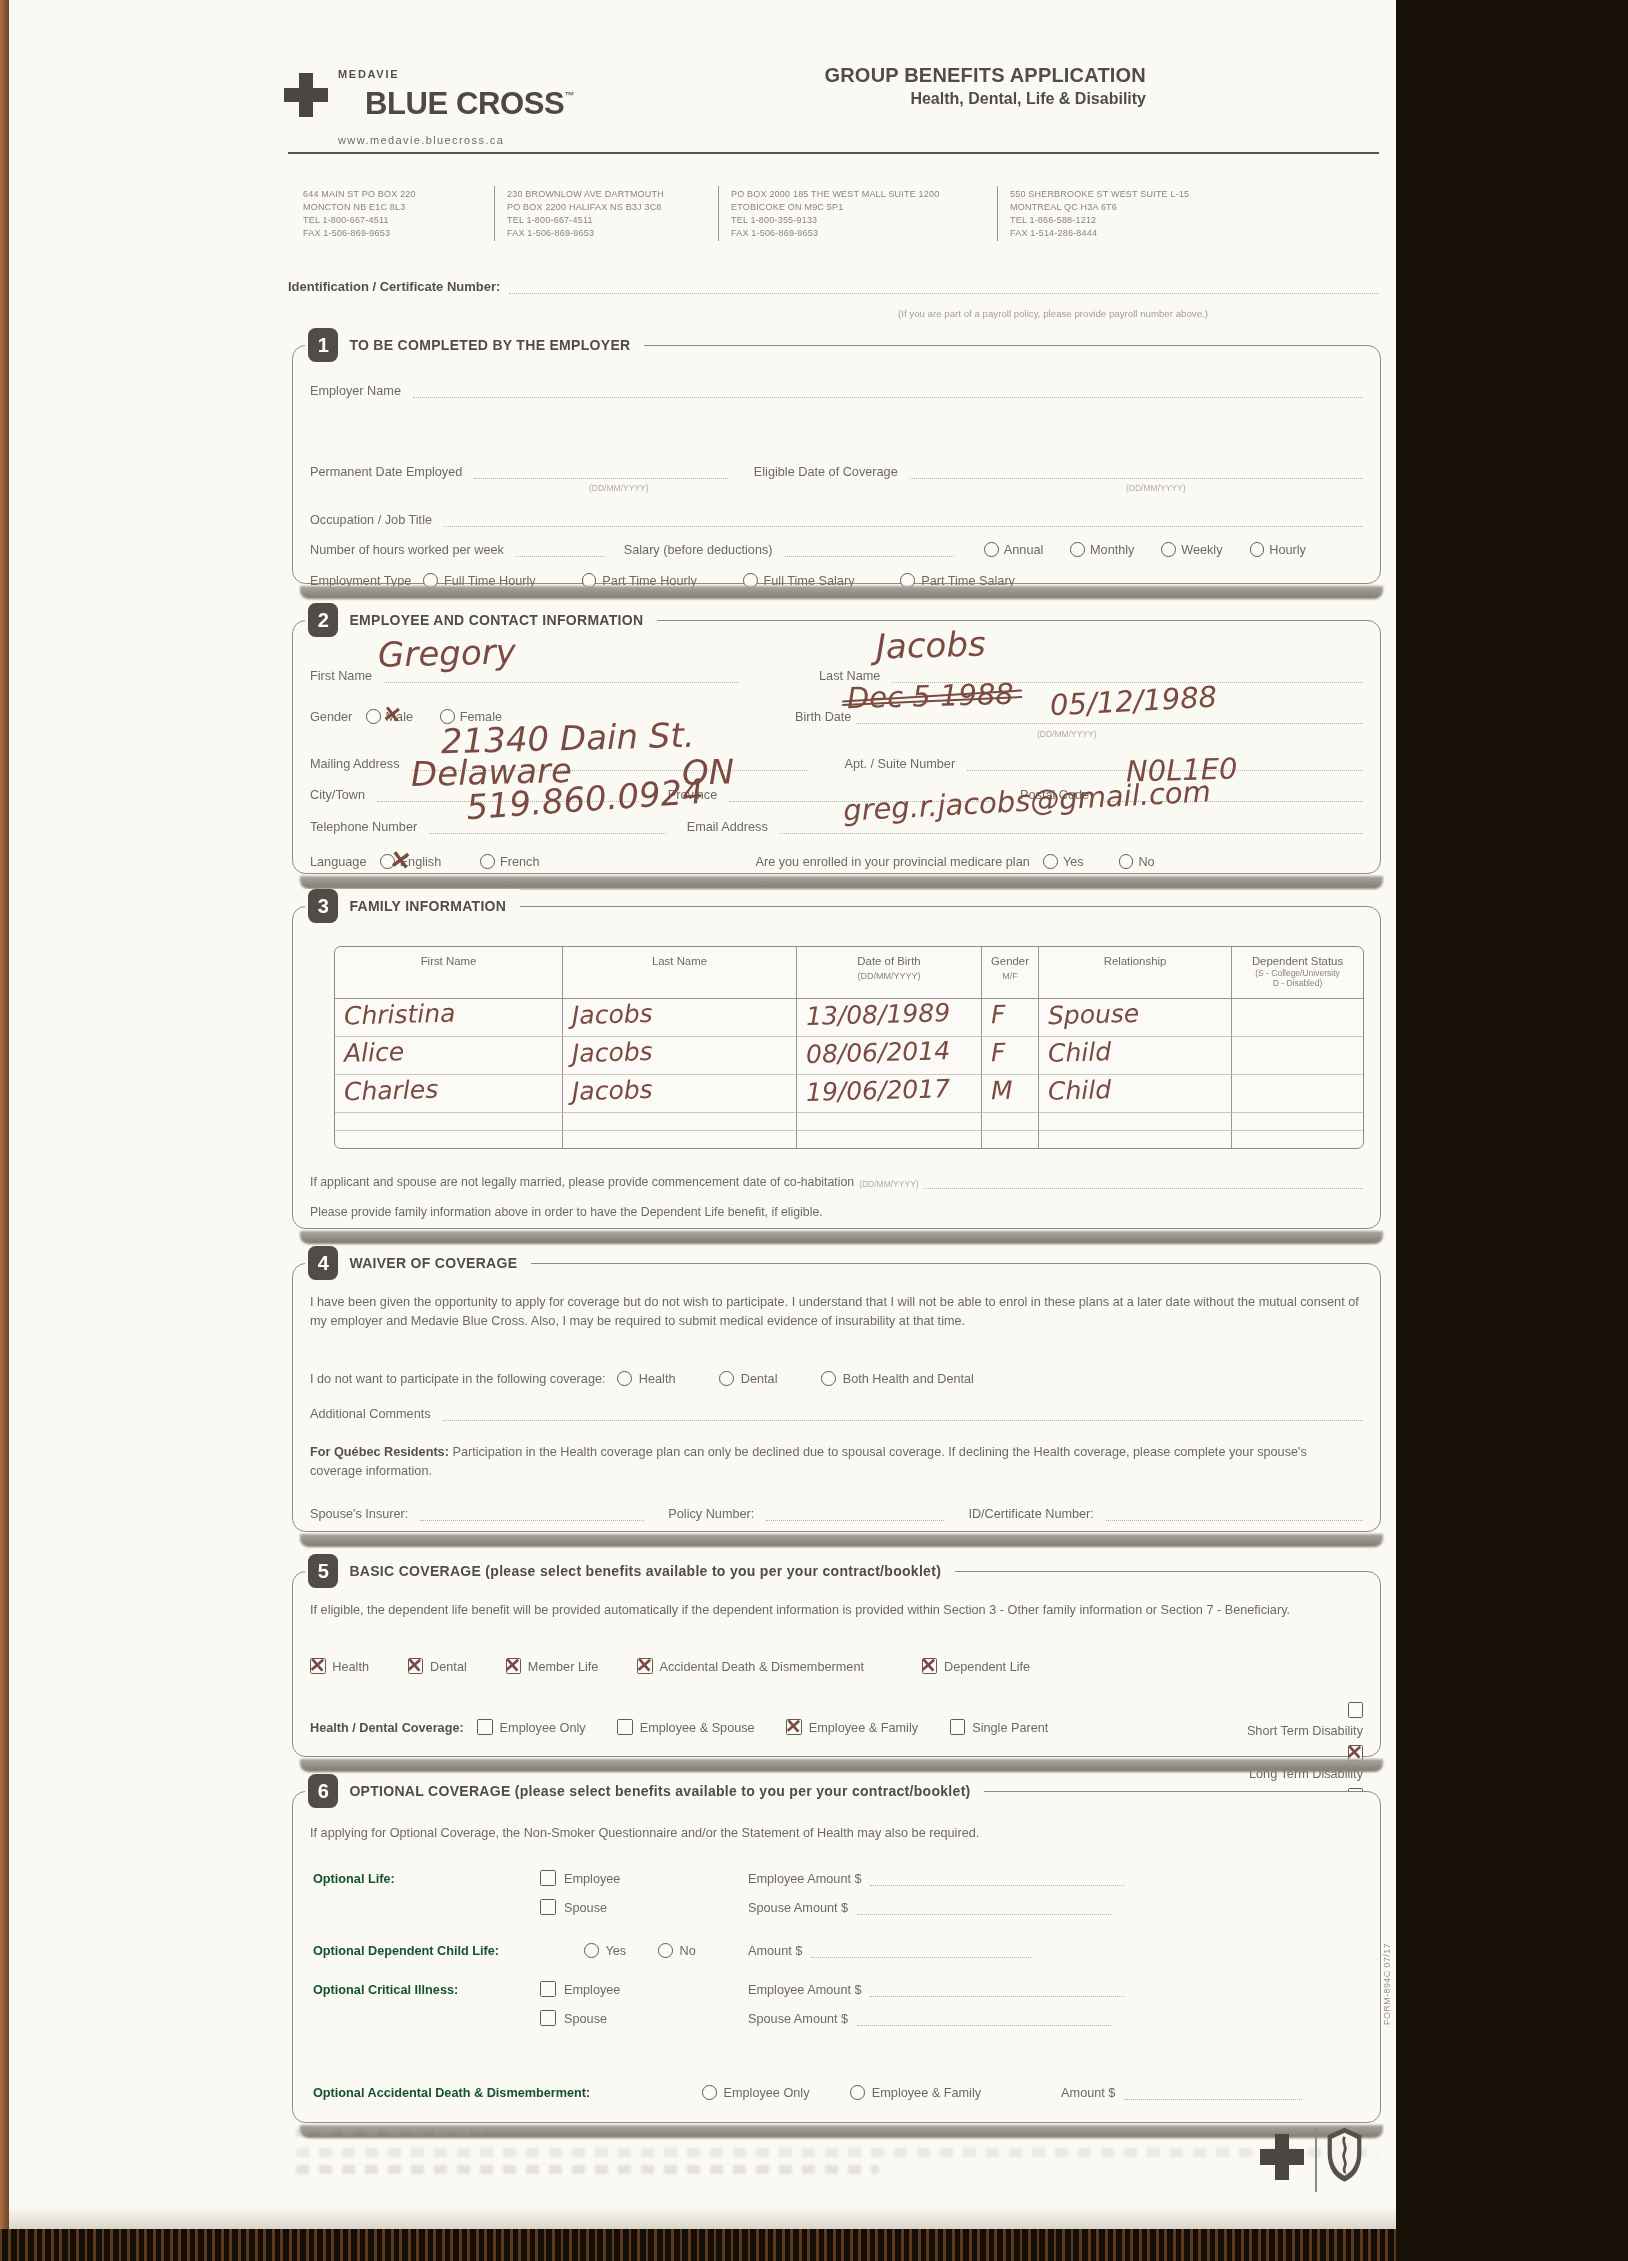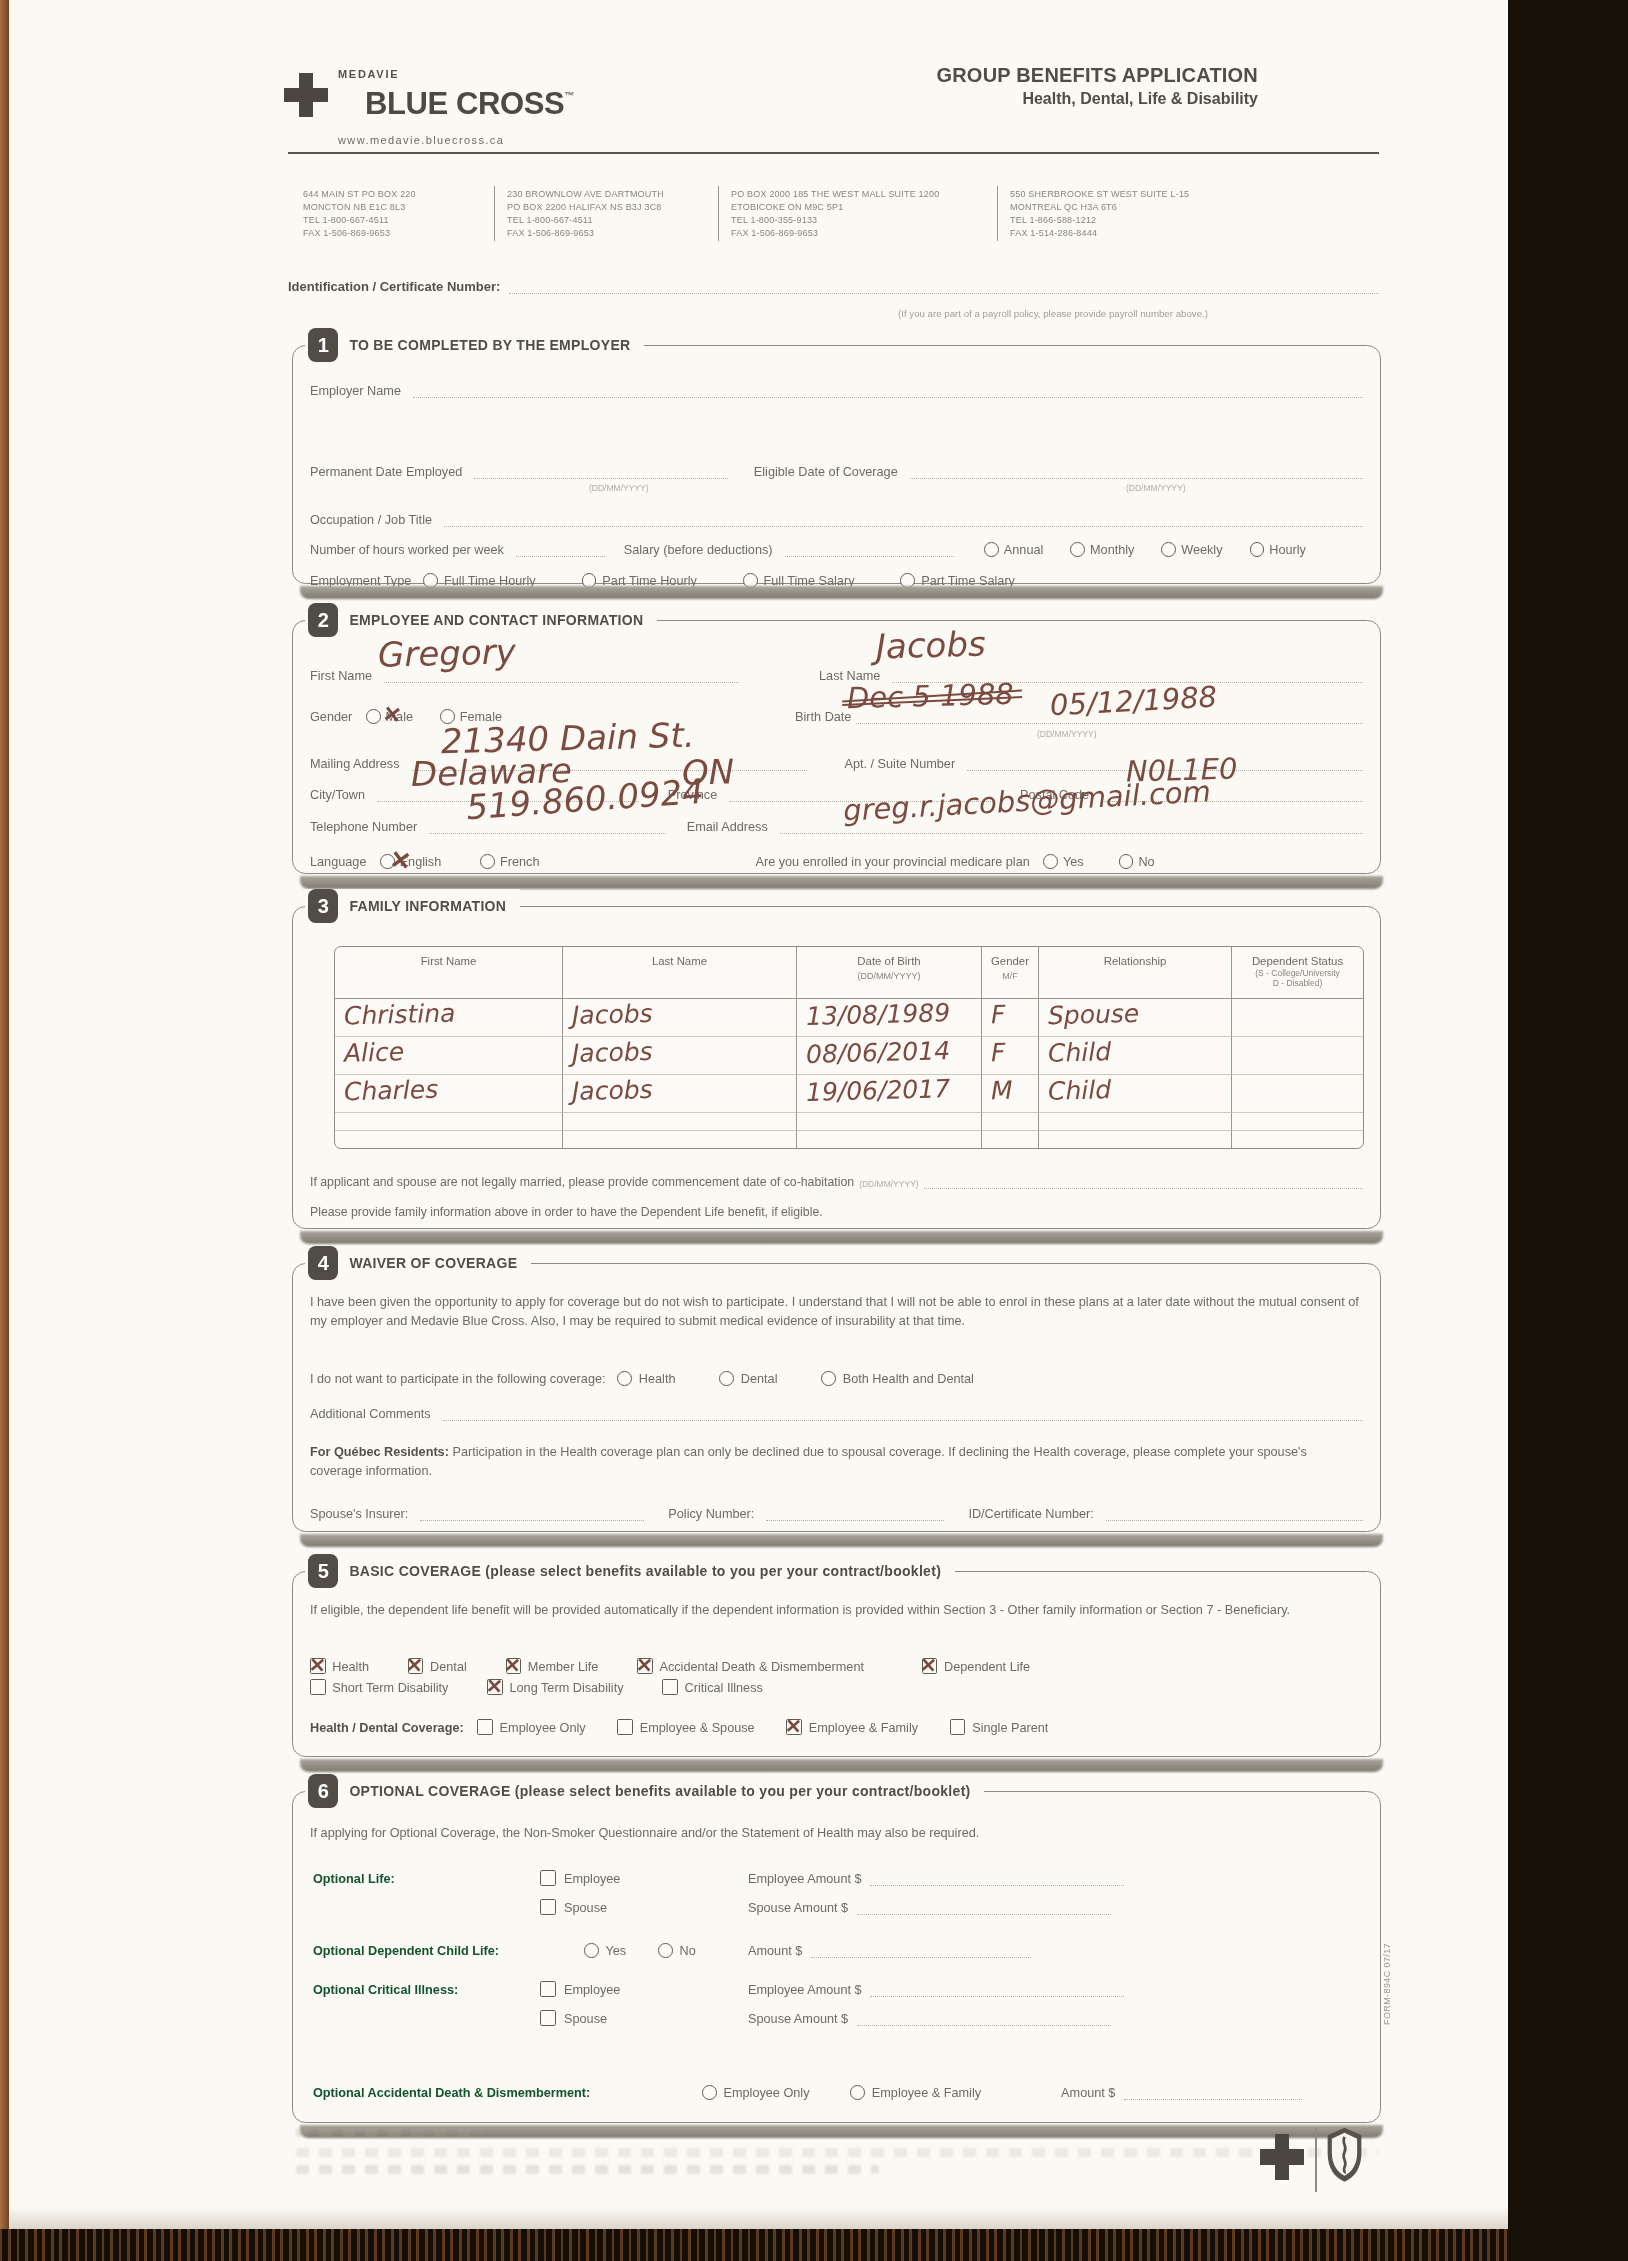--- a/index.html
+++ b/index.html
@@ -1,16 +1,16 @@
 <!DOCTYPE html>
 <html style="font-size:13.5px"><head>
 <meta charset="utf-8">
 <style>
   html,body{margin:0;padding:0;background:#171007;}
-  .scene{position:relative;width:1508px;height:2261px;background:#171007;overflow:hidden;
+  .scene{position:relative;width:1396px;height:2261px;background:#171007;overflow:hidden;
          font-family:"Liberation Sans",sans-serif;color:#5c5850;text-decoration:underline;}
   .paper{position:absolute;left:8.5px;top:0;width:1620px;height:2229px;background:#faf9f4;}
   .paper::after{content:"";position:absolute;left:0;bottom:0;width:100%;height:22px;
          background:linear-gradient(transparent,rgba(110,90,60,.22));}
   .edge-left{position:absolute;left:0;top:0;width:8.5px;height:2229px;
          background:linear-gradient(90deg,#ad6f42,#6f4526);}
   .bottom-band{position:absolute;left:0;top:2229px;width:1629px;height:32px;background:#150e06;}
   .bottom-band::before{content:"";position:absolute;inset:0;
          background:repeating-linear-gradient(90deg,rgba(150,94,50,.55) 0 2.5px,transparent 2.5px 8.5px);}
 
@@ -394,21 +394,21 @@
         <span class="lbl">Health</span>
       <span class="cb checked" style="margin-left:32px;"></span>
         <span class="lbl">Dental</span>
       <span class="cb checked" style="margin-left:32px;"></span>
         <span class="lbl">Member Life</span>
       <span class="cb checked" style="margin-left:32px;"></span>
         <span class="lbl">Accidental Death &amp; Dismemberment</span>
       <span class="cb checked" style="margin-left:51px;"></span>
         <span class="lbl">Dependent Life</span>
     </div>
-    <div class="row" style="top:107px;gap:6.8px;">
+    <div class="row" style="top:130px;gap:6.8px;flex-direction:column;">
       <span class="cb"></span>
         <span class="lbl">Short Term Disability</span>
       <span class="cb checked" style="margin-left:32px;"></span>
         <span class="lbl">Long Term Disability</span>
       <span class="cb" style="margin-left:32px;"></span>
         <span class="lbl">Critical Illness</span>
     </div>
     <div class="row" style="top:147px;gap:6.8px;">
       <span class="lbl b">Health / Dental Coverage:</span>
       <span class="cb" style="margin-left:6.8px;"></span>

